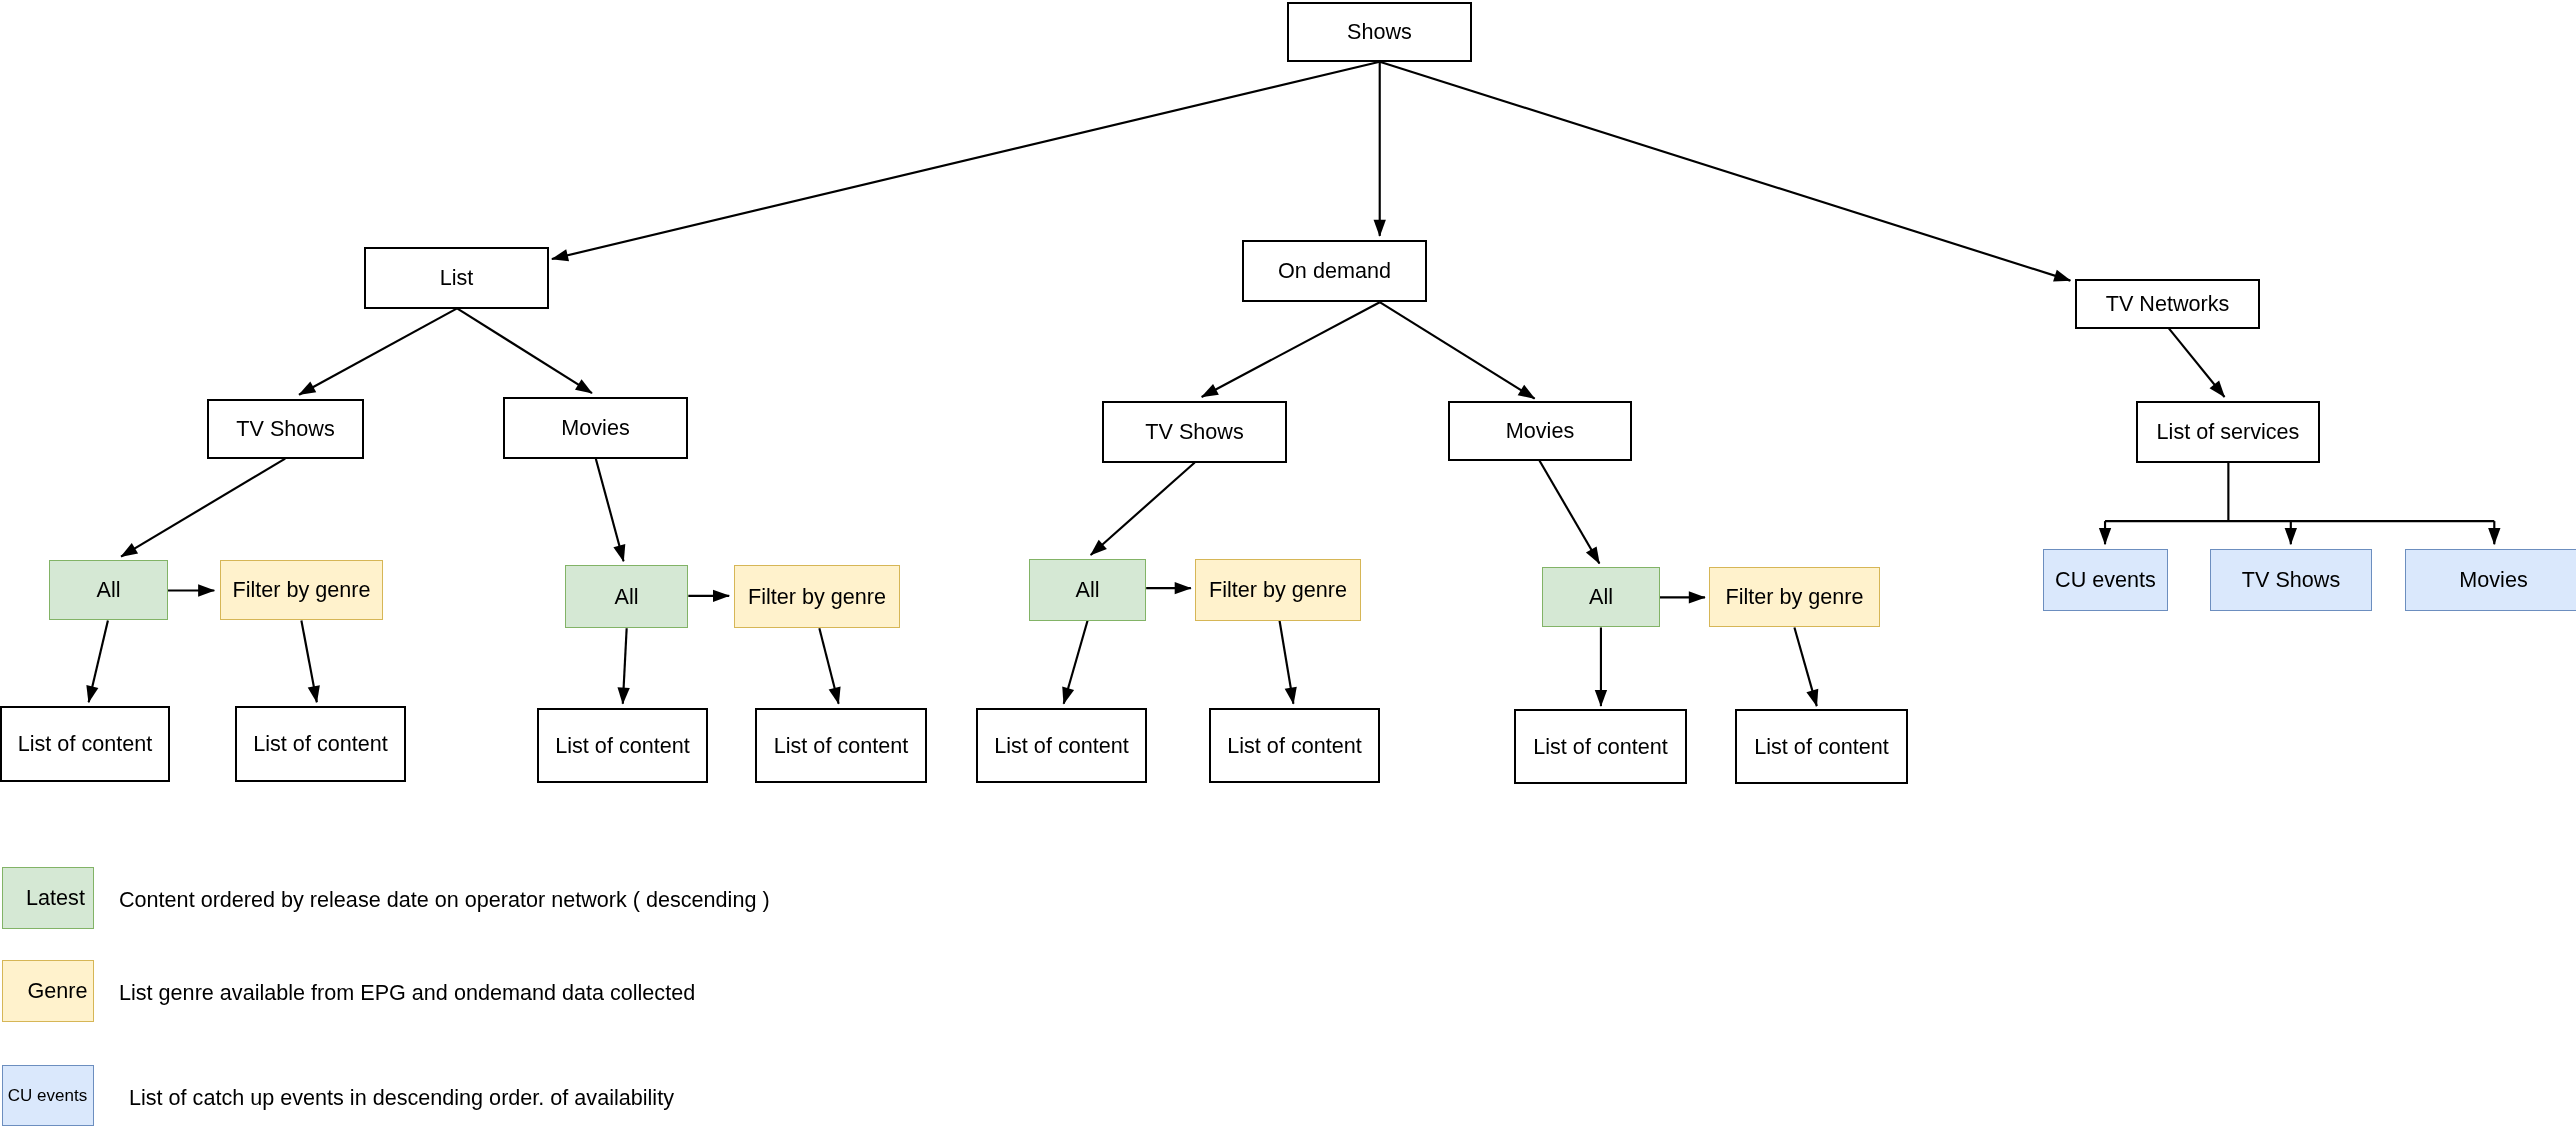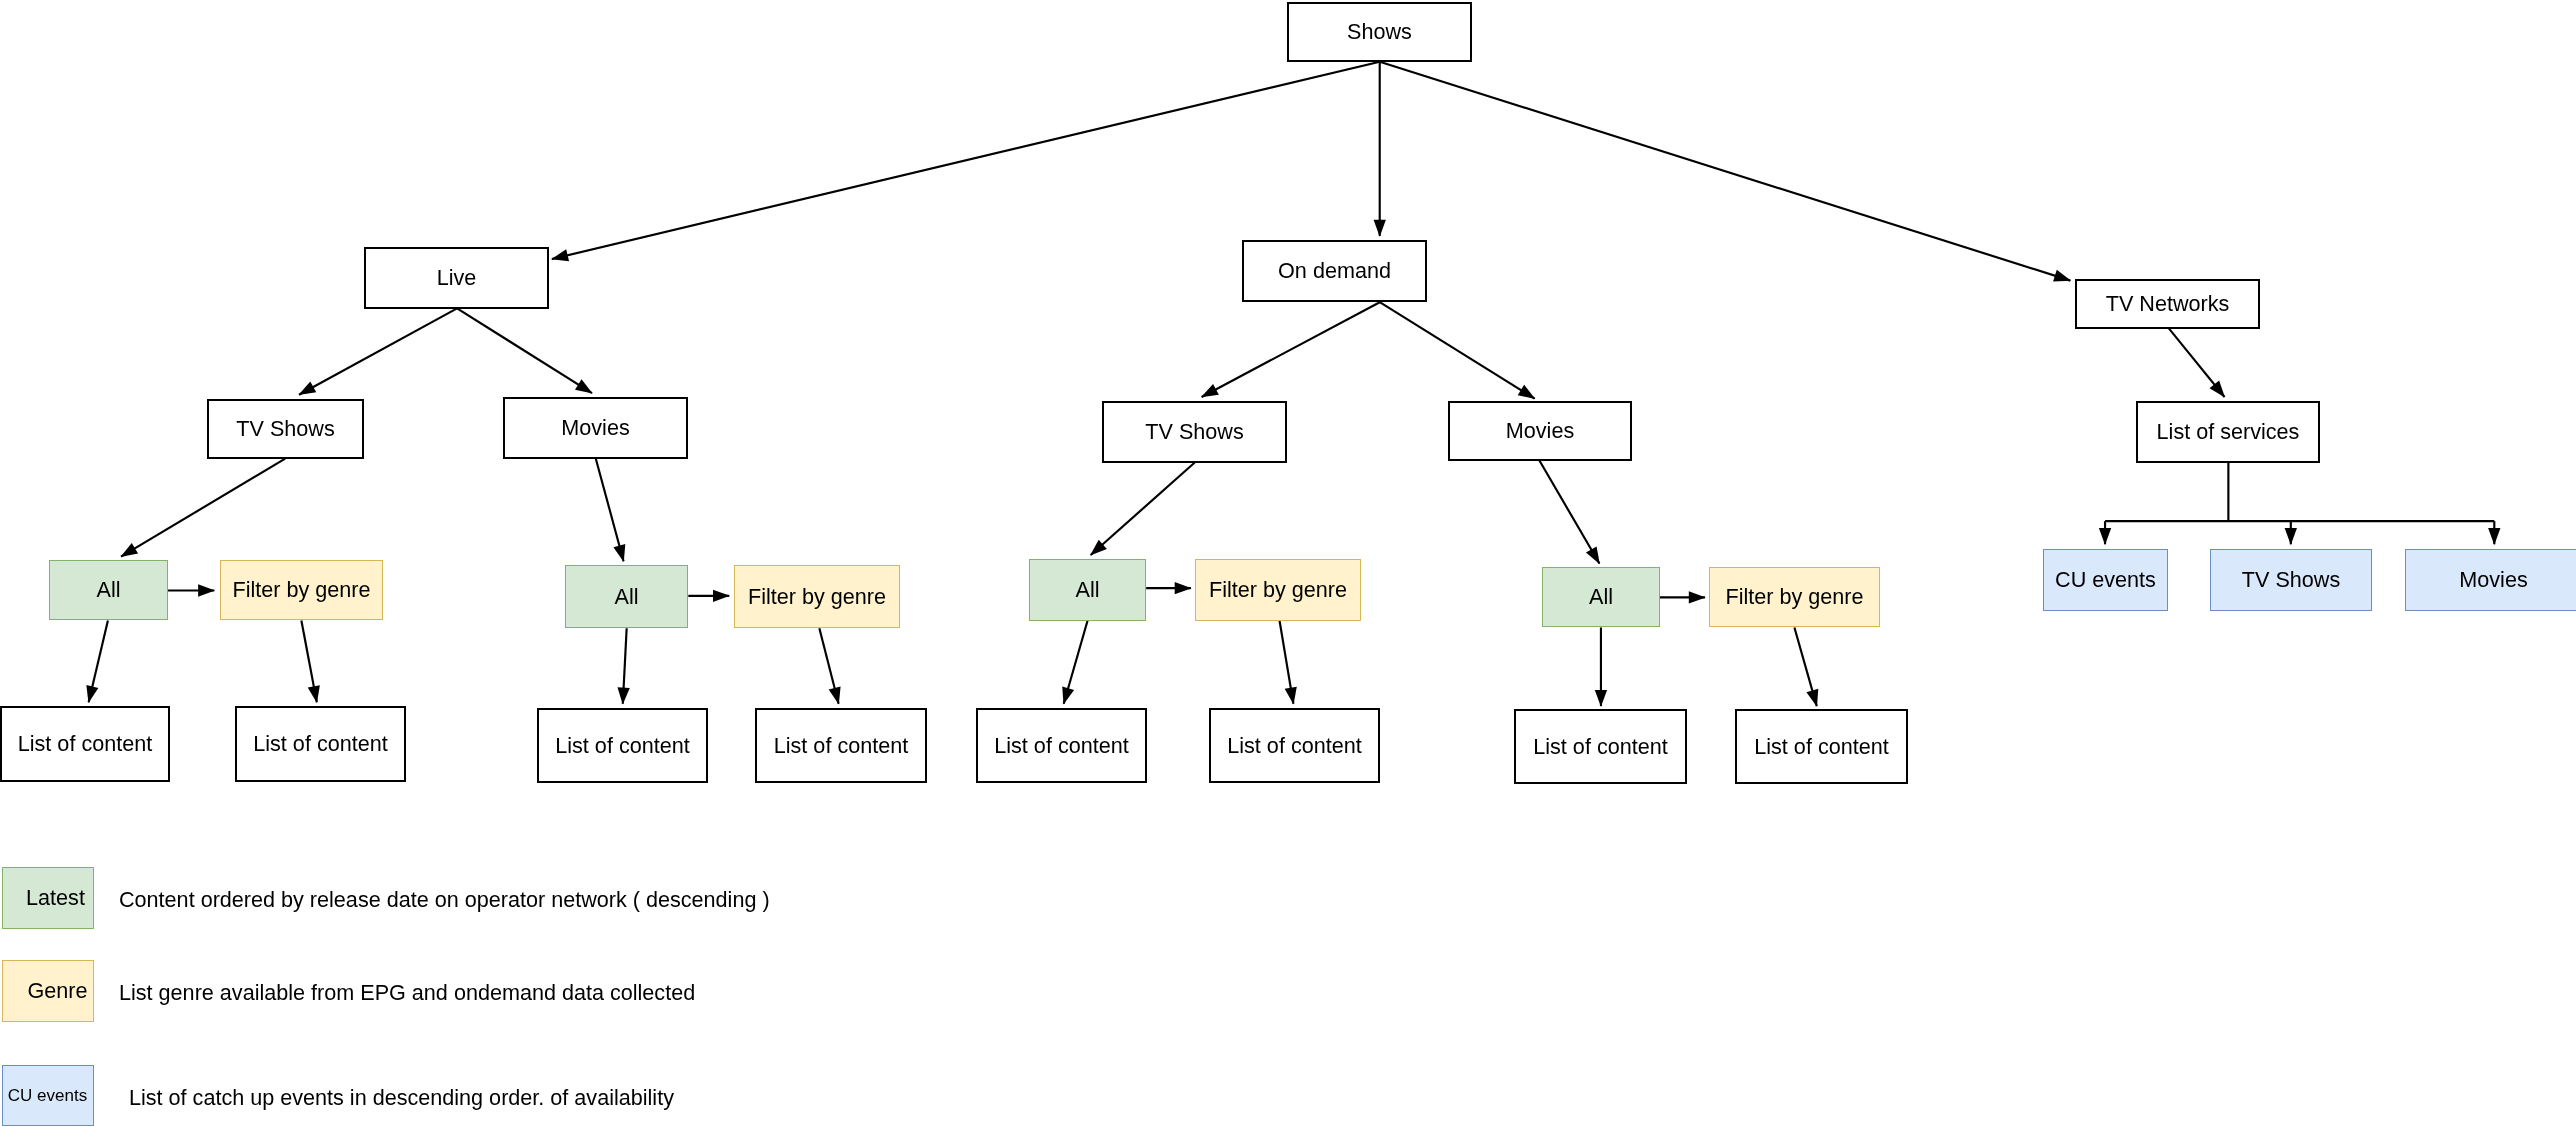--- a/index.html
+++ b/index.html
@@ -77,21 +77,21 @@
     <path d="M2813,425 L2886,515" marker-end="url(#arrowhead)"></path>
     <path d="M2891,600 L2891,676"></path>
     <path d="M2731,676 L3236,676"></path>
     <path d="M2731,676 L2731,706" marker-end="url(#arrowhead)"></path>
     <path d="M2972,676 L2972,706" marker-end="url(#arrowhead)"></path>
     <path d="M3236,676 L3236,706" marker-end="url(#arrowhead)"></path>
   </svg>
 
   <div class="node" style="left:1287px;top:1.5px;width:185px;height:60px;">Shows</div>
 
-  <div class="node" style="left:364px;top:247px;width:185px;height:62px;">Live</div>
+  <div class="node" style="left:364px;top:247px;width:185px;height:62px;">List</div>
   <div class="node" style="left:1242px;top:240px;width:185px;height:62px;">On demand</div>
   <div class="node" style="left:2075px;top:279px;width:185px;height:50px;">TV Networks</div>
 
   <div class="node" style="left:207px;top:399px;width:157px;height:60px;">TV Shows</div>
   <div class="node" style="left:503px;top:397px;width:185px;height:62px;">Movies</div>
   <div class="node" style="left:1102px;top:401px;width:185px;height:62px;">TV Shows</div>
   <div class="node" style="left:1448px;top:401px;width:184px;height:60px;">Movies</div>
   <div class="node" style="left:2136px;top:401px;width:184px;height:62px;">List of services</div>
 
   <div class="node green" style="left:49px;top:560px;width:119px;height:60px;">All</div>

